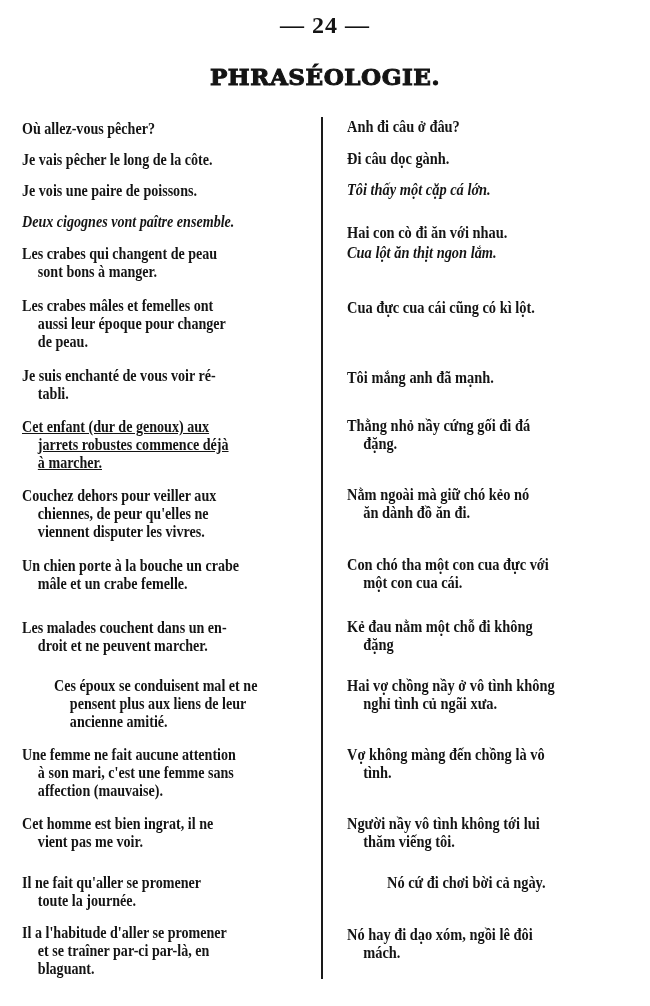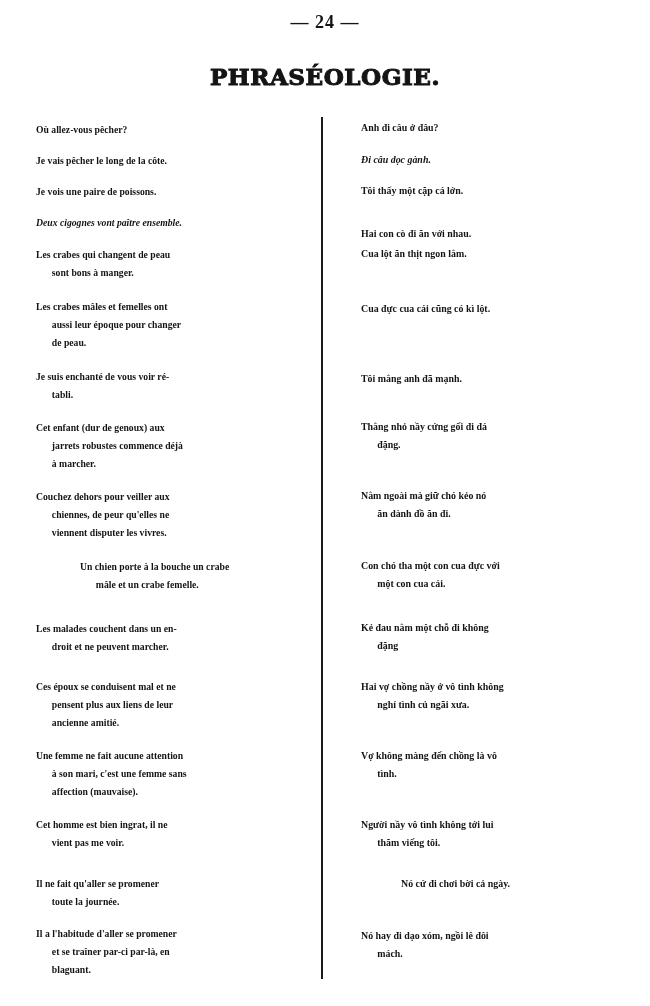--- a/index.html
+++ b/index.html
@@ -3,38 +3,38 @@
   <meta charset="utf-8">
   <style>
     html, body { margin: 0; padding: 0; background: #ffffff; }
     body {
       width: 650px; height: 1006px; position: relative; overflow: hidden;
       color: #141414;
       font-family: "Liberation Serif", "DejaVu Serif", serif;
     }
     .page-number {
       position: absolute; top: 12px; left: 0; width: 650px; text-align: center;
-      font-size: 18px; font-weight: bold; letter-spacing: 1px;
+      font-size: 24px; font-weight: bold; letter-spacing: 1px;
     }
     .title {
       position: absolute; top: 64px; left: 0; width: 650px; text-align: center;
       font-family: "DejaVu Serif", serif; font-weight: 900; font-size: 22px;
       letter-spacing: 0.5px; transform: scaleX(1.05); transform-origin: center;
       -webkit-text-stroke: 1px #141414;
     }
     .divider {
       position: absolute; left: 321px; top: 117px; width: 2px; height: 862px;
       background: #1a1a1a;
     }
     .col { position: absolute; }
     .col.left { left: 22px; width: 275px; }
     .col.right { left: 347px; width: 278px; }
     .entry {
-      position: absolute; left: 14px; width: 100%;
-      font-size: 11px; line-height: 18px; font-weight: bold;
+      position: absolute; left: 0; width: 100%;
+      font-size: 16px; line-height: 18px; font-weight: bold;
       text-align: justify; text-align-last: left;
     }
     .entry .line { display: block; white-space: nowrap; }
     .entry .line.cont { padding-left: 18px; }
     .left .entry { font-family: "Liberation Sans Narrow", "Liberation Serif", serif; }
     .left .entry .line { transform: scaleX(0.88); transform-origin: left; }
     .right .entry .line { transform: scaleX(0.9); transform-origin: left; }
   </style>
 </head>
 <body>
@@ -62,39 +62,39 @@
     </div>
     <div class="entry" style="top: 197px;">
       <span class="line">Les crabes mâles et femelles ont</span>
       <span class="line cont">aussi leur époque pour changer</span>
       <span class="line cont">de peau.</span>
     </div>
     <div class="entry" style="top: 267px;">
       <span class="line">Je suis enchanté de vous voir ré-</span>
       <span class="line cont">tabli.</span>
     </div>
-    <div class="entry" style="top: 318px;">
+    <div class="entry" style="top: 318px; text-decoration: underline;">
       <span class="line">Cet enfant (dur de genoux) aux</span>
       <span class="line cont">jarrets robustes commence déjà</span>
       <span class="line cont">à marcher.</span>
     </div>
     <div class="entry" style="top: 387px;">
       <span class="line">Couchez dehors pour veiller aux</span>
       <span class="line cont">chiennes, de peur qu'elles ne</span>
       <span class="line cont">viennent disputer les vivres.</span>
     </div>
-    <div class="entry" style="top: 457px; margin-left: 44px;">
+    <div class="entry" style="top: 457px;">
       <span class="line">Un chien porte à la bouche un crabe</span>
       <span class="line cont">mâle et un crabe femelle.</span>
     </div>
     <div class="entry" style="top: 519px;">
       <span class="line">Les malades couchent dans un en-</span>
       <span class="line cont">droit et ne peuvent marcher.</span>
     </div>
-    <div class="entry" style="top: 577px;">
+    <div class="entry" style="top: 577px; margin-left: 32px;">
       <span class="line">Ces époux se conduisent mal et ne</span>
       <span class="line cont">pensent plus aux liens de leur</span>
       <span class="line cont">ancienne amitié.</span>
     </div>
     <div class="entry" style="top: 646px;">
       <span class="line">Une femme ne fait aucune attention</span>
       <span class="line cont">à son mari, c'est une femme sans</span>
       <span class="line cont">affection (mauvaise).</span>
     </div>
     <div class="entry" style="top: 715px;">
@@ -108,30 +108,30 @@
     <div class="entry" style="top: 824px;">
       <span class="line">Il a l'habitude d'aller se promener</span>
       <span class="line cont">et se traîner par-ci par-là, en</span>
       <span class="line cont">blaguant.</span>
     </div>
   </div>
 <div class="col right" id="col-vn" style="top: 100px;">
     <div class="entry" style="top: 18px;">
       <span class="line">Anh đi câu ở đâu?</span>
     </div>
-    <div class="entry" style="top: 50px; font-style: italic;">
+    <div class="entry" style="top: 50px;">
       <span class="line">Đi câu dọc gành.</span>
     </div>
-    <div class="entry" style="top: 81px;">
+    <div class="entry" style="top: 81px; font-style: italic;">
       <span class="line">Tôi thấy một cặp cá lớn.</span>
     </div>
     <div class="entry" style="top: 112px; margin-top: 12px;">
       <span class="line">Hai con cò đi ăn với nhau.</span>
     </div>
-    <div class="entry" style="top: 144px;">
+    <div class="entry" style="top: 144px; font-style: italic;">
       <span class="line">Cua lột ăn thịt ngon lắm.</span>
     </div>
     <div class="entry" style="top: 199px;">
       <span class="line">Cua đực cua cái cũng có kì lột.</span>
     </div>
     <div class="entry" style="top: 269px;">
       <span class="line">Tôi mắng anh đã mạnh.</span>
     </div>
     <div class="entry" style="top: 317px;">
       <span class="line">Thằng nhỏ nầy cứng gối đi đá</span>

